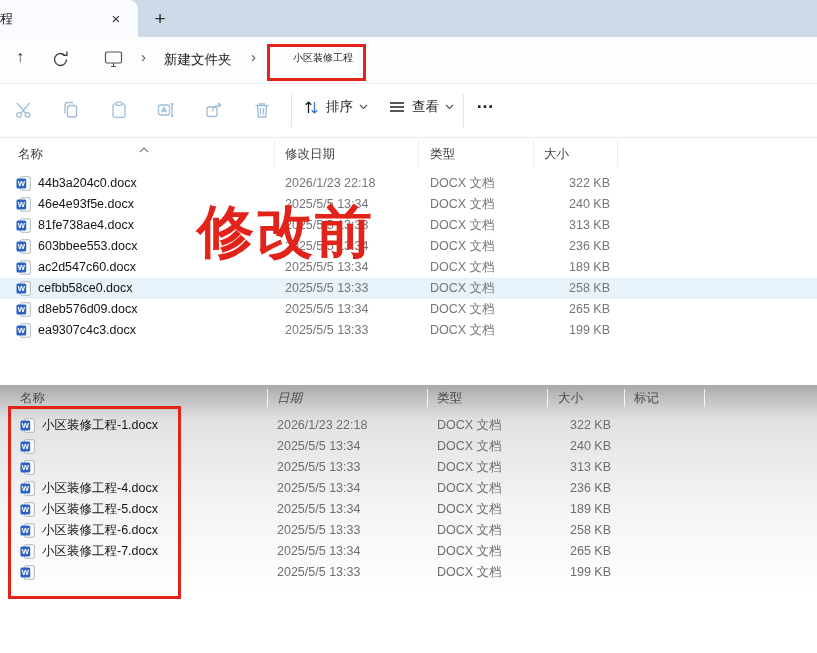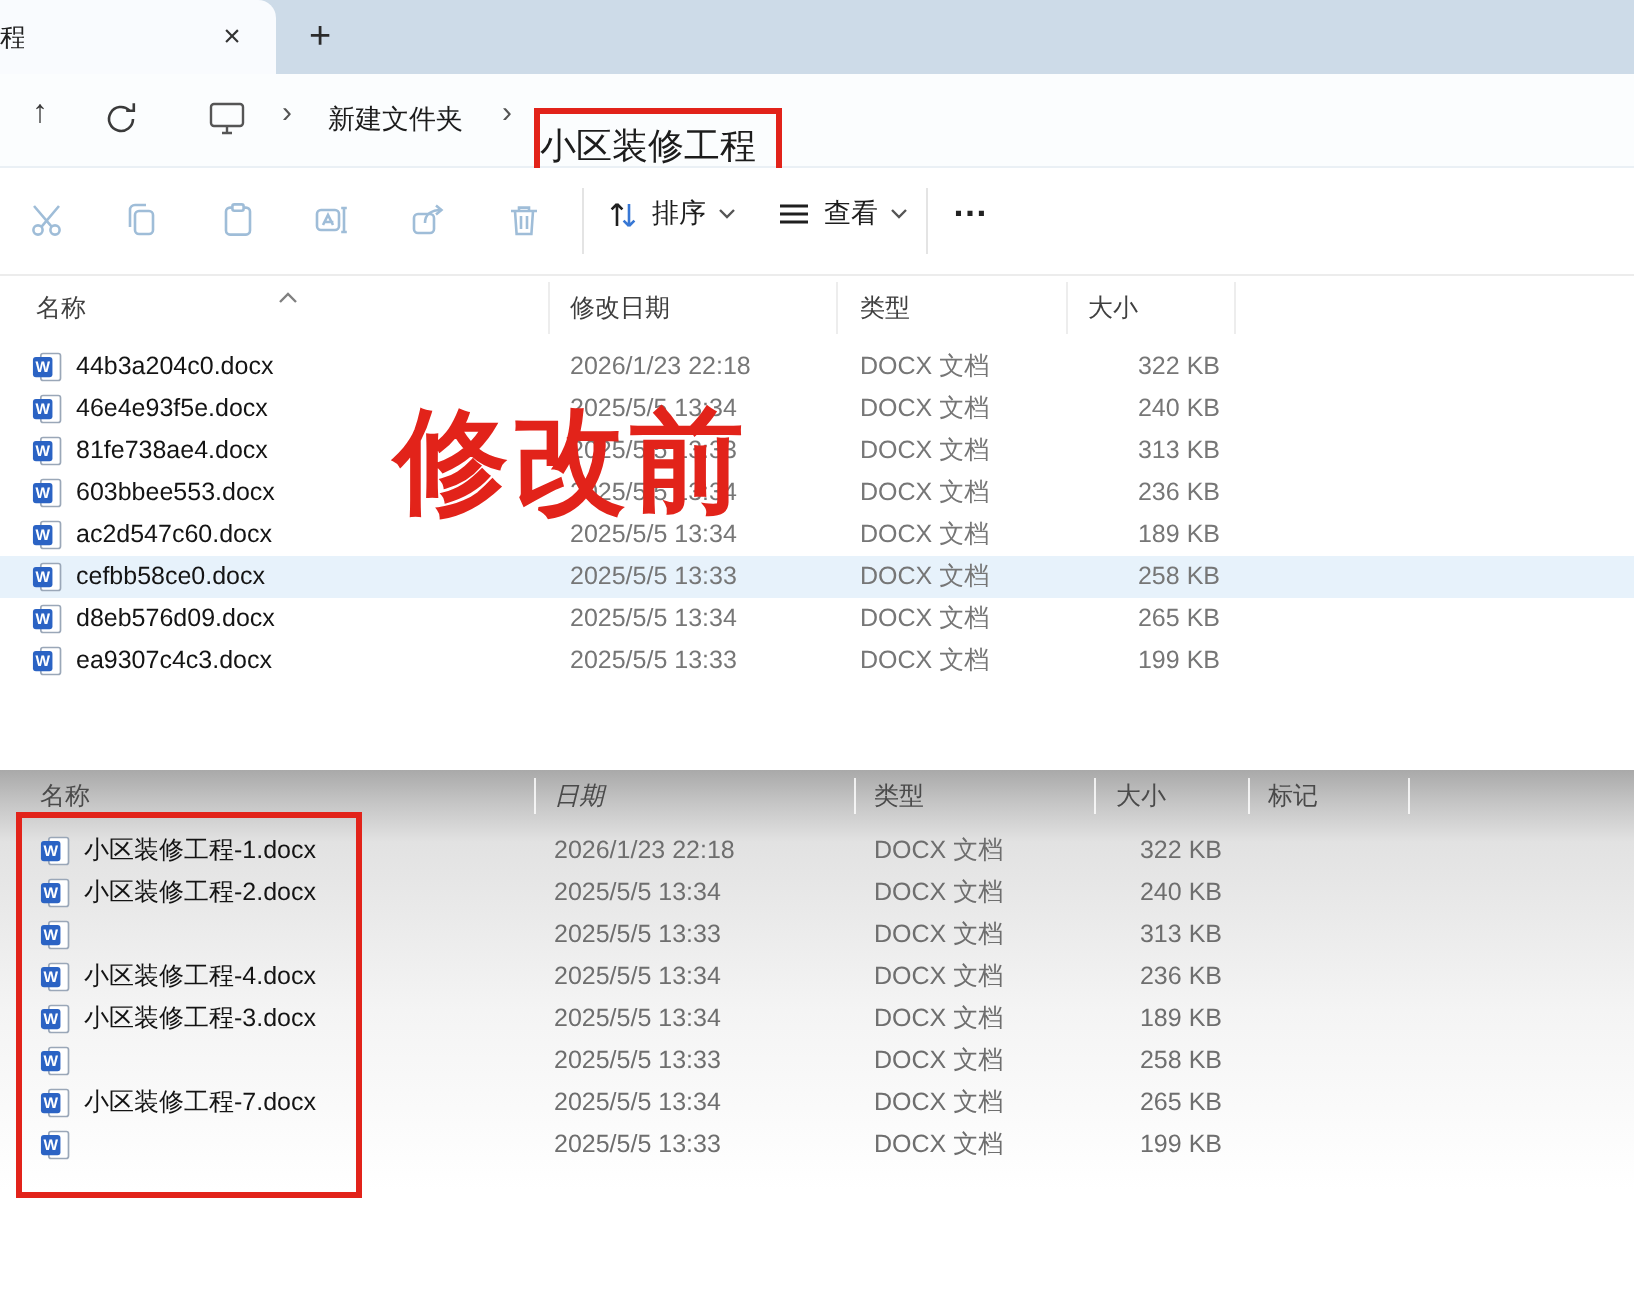--- a/index.html
+++ b/index.html
@@ -17,21 +17,21 @@
   
   .navbar{position:absolute;left:0;top:37px;width:817px;height:46px;background:#fbfdfe;
           border-bottom:1px solid #eaf0f5;}
   .nav-up{position:absolute;left:9px;top:11px;font-size:16px;color:#3a3a3a;width:22px;text-align:center;}
   .nav-refresh{position:absolute;left:51px;top:13px;}
   .crumb-device{position:absolute;left:104px;top:13px;}
   .crumb-chev1{position:absolute;left:141px;top:11px;font-size:15px;color:#555;}
   .crumb1{position:absolute;left:164px;top:14px;font-size:13.5px;color:#1c1c1c;}
   .crumb-chev2{position:absolute;left:251px;top:11px;font-size:15px;color:#555;}
   .crumb-boxed{position:absolute;left:267px;top:7px;height:27px;border:3px solid var(--red,#e2231a);
-               padding:4px 10px 0 0;font-size:18px;color:#1c1c1c;background:transparent;margin-top:10px;}
+               padding:4px 10px 0 23px;font-size:10px;color:#1c1c1c;background:transparent;}
   
   .toolbar{position:absolute;left:0;top:84px;width:817px;height:53px;background:#fff;
            border-bottom:1px solid #ececec;}
   .tb-ic{position:absolute;top:16px;width:20px;height:20px;}
   .tb-sep{position:absolute;top:10px;width:1px;height:33px;background:#e4e4e4;}
   .tb-group{position:absolute;top:14px;display:flex;align-items:center;gap:6px;font-size:13.5px;color:#1d1d1d;}
   .tb-more{position:absolute;left:476px;top:8px;font-size:18px;font-weight:bold;color:#222;letter-spacing:1px;}
   
   .hdr{display:flex;font-size:12.5px;}
   .hcell{box-sizing:border-box;}
@@ -344,21 +344,20 @@
         </div>
         <div class="frow">
           <div class="c c-name">
             <span class="fic">
               <svg width="15" height="15" viewBox="0 0 16 16">
                 <rect x="4.7" y="0.8" width="10.5" height="14.4" rx="1.2" fill="#fff" stroke="#9aa7b8" stroke-width="0.9"></rect>
                 <rect x="0.5" y="2.6" width="10.4" height="10.8" rx="1.6" fill="#2b63c4"></rect>
                 <text x="5.7" y="10.9" font-size="8.2" fill="#fff" font-weight="bold" text-anchor="middle" font-family="Liberation Sans, sans-serif">W</text>
               </svg>
             </span>
-            <span class="fn">小区装修工程-2.docx</span>
           </div>
           <div class="c c-date">2025/5/5 13:34</div>
           <div class="c c-type">DOCX 文档</div>
           <div class="c c-size">240 KB</div>
           <div class="c c-tags"></div>
         </div>
         <div class="frow">
           <div class="c c-name">
             <span class="fic">
               <svg width="15" height="15" viewBox="0 0 16 16">
@@ -391,36 +390,37 @@
         </div>
         <div class="frow">
           <div class="c c-name">
             <span class="fic">
               <svg width="15" height="15" viewBox="0 0 16 16">
                 <rect x="4.7" y="0.8" width="10.5" height="14.4" rx="1.2" fill="#fff" stroke="#9aa7b8" stroke-width="0.9"></rect>
                 <rect x="0.5" y="2.6" width="10.4" height="10.8" rx="1.6" fill="#2b63c4"></rect>
                 <text x="5.7" y="10.9" font-size="8.2" fill="#fff" font-weight="bold" text-anchor="middle" font-family="Liberation Sans, sans-serif">W</text>
               </svg>
             </span>
-            <span class="fn">小区装修工程-3.docx</span>
+            <span class="fn">小区装修工程-5.docx</span>
           </div>
           <div class="c c-date">2025/5/5 13:34</div>
           <div class="c c-type">DOCX 文档</div>
           <div class="c c-size">189 KB</div>
           <div class="c c-tags"></div>
         </div>
         <div class="frow">
           <div class="c c-name">
             <span class="fic">
               <svg width="15" height="15" viewBox="0 0 16 16">
                 <rect x="4.7" y="0.8" width="10.5" height="14.4" rx="1.2" fill="#fff" stroke="#9aa7b8" stroke-width="0.9"></rect>
                 <rect x="0.5" y="2.6" width="10.4" height="10.8" rx="1.6" fill="#2b63c4"></rect>
                 <text x="5.7" y="10.9" font-size="8.2" fill="#fff" font-weight="bold" text-anchor="middle" font-family="Liberation Sans, sans-serif">W</text>
               </svg>
             </span>
+            <span class="fn">小区装修工程-6.docx</span>
           </div>
           <div class="c c-date">2025/5/5 13:33</div>
           <div class="c c-type">DOCX 文档</div>
           <div class="c c-size">258 KB</div>
           <div class="c c-tags"></div>
         </div>
         <div class="frow">
           <div class="c c-name">
             <span class="fic">
               <svg width="15" height="15" viewBox="0 0 16 16">

